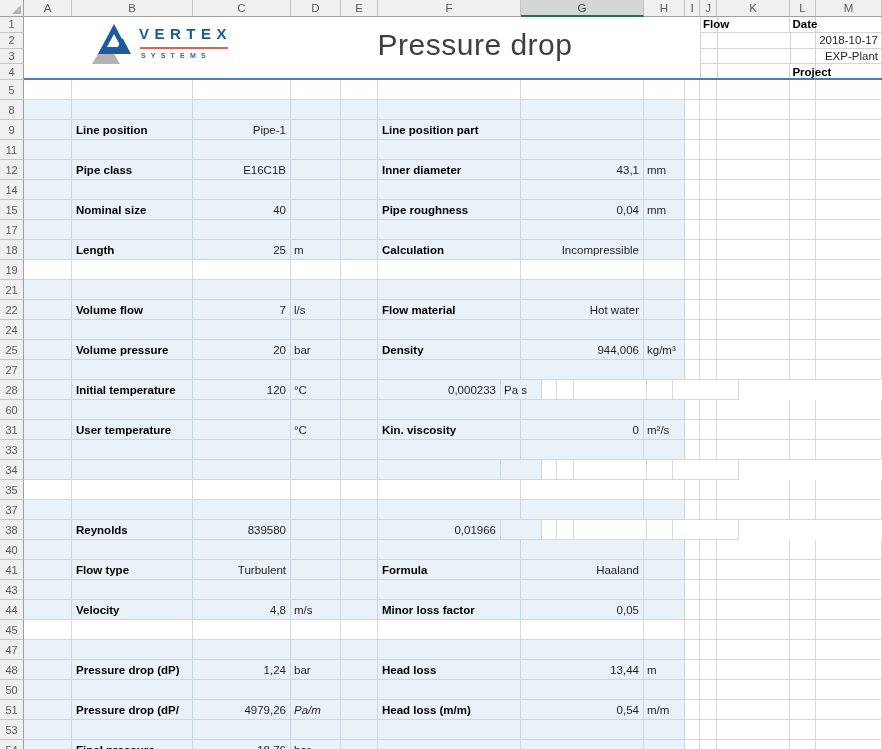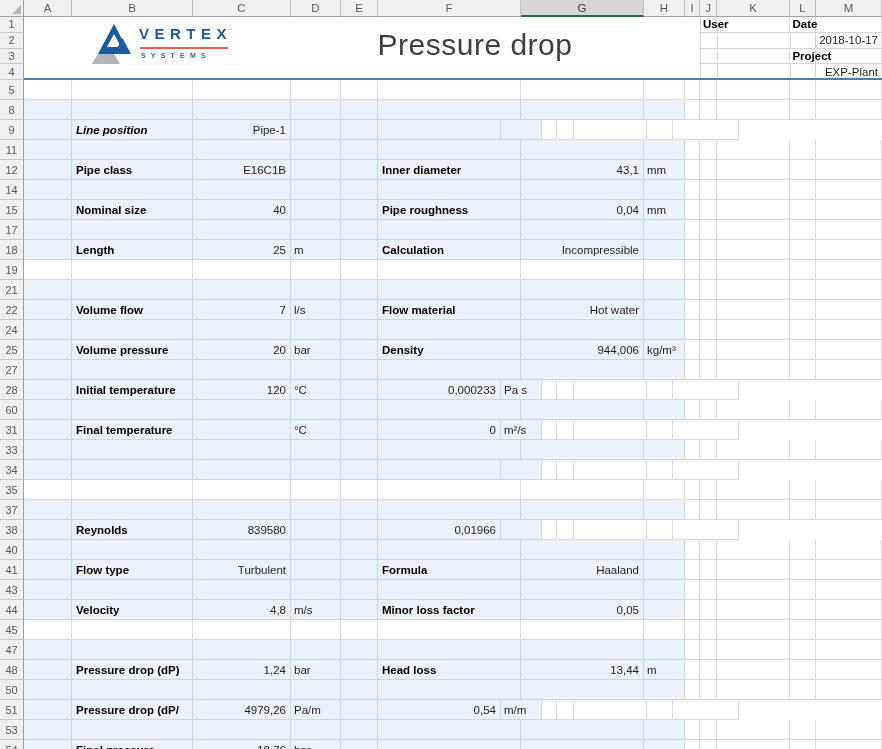--- a/index.html
+++ b/index.html
@@ -125,51 +125,51 @@
         <div class="tri" id="logo-small"></div>
         <div id="logo-brand">VERTEX</div>
         <div id="logo-redline"></div>
         <div id="logo-sub">SYSTEMS</div>
       </div>
       <div id="sheet-title">Pressure drop</div>
     </div>
     <div id="top-right-grid">
         <div class="tr-row">
           <div class="tr-cell" style="width: 17px;">
-            <span class="bold">User</span>
+            <span class="bold">Flow</span>
           </div>
           <div class="tr-cell" style="width: 73px;"></div>
           <div class="tr-cell" style="width: 26px;">
             <span class="bold">Date</span>
           </div>
           <div class="tr-cell" style="width: 66px;"></div>
         </div>
         <div class="tr-row">
           <div class="tr-cell" style="width: 17px;"></div>
           <div class="tr-cell" style="width: 73px;"></div>
           <div class="tr-cell" style="width: 26px;"></div>
           <div class="tr-cell right" style="width: 66px;">
             <span>2018-10-17</span>
           </div>
         </div>
         <div class="tr-row">
           <div class="tr-cell" style="width: 17px;"></div>
           <div class="tr-cell" style="width: 73px;"></div>
+          <div class="tr-cell" style="width: 26px;"></div>
+          <div class="tr-cell right" style="width: 66px;">
+            <span>EXP-Plant</span>
+          </div>
+        </div>
+        <div class="tr-row">
+          <div class="tr-cell" style="width: 17px;"></div>
+          <div class="tr-cell" style="width: 73px;"></div>
           <div class="tr-cell" style="width: 26px;">
             <span class="bold">Project</span>
           </div>
           <div class="tr-cell" style="width: 66px;"></div>
-        </div>
-        <div class="tr-row">
-          <div class="tr-cell" style="width: 17px;"></div>
-          <div class="tr-cell" style="width: 73px;"></div>
-          <div class="tr-cell" style="width: 26px;"></div>
-          <div class="tr-cell right" style="width: 66px;">
-            <span>EXP-Plant</span>
-          </div>
         </div>
       </div>
   </div>
 
   <div id="blue-divider"></div>
 
   <div id="body-rows">
       <div class="grid-row">
         <div class="row-h">5</div>
         <div class="cell" style="width: 48px;"></div>
@@ -222,30 +222,33 @@
         </div>
         <div class="cell" style="width: 15px;"></div>
         <div class="cell" style="width: 17px;"></div>
         <div class="cell" style="width: 73px;"></div>
         <div class="cell" style="width: 26px;"></div>
         <div class="cell" style="width: 66px;"></div>
       </div>
       <div class="grid-row">
         <div class="row-h">9</div>
         <div class="cell shaded" style="width: 48px;"></div>
-        <div class="cell shaded" style="width: 121px; font-style: italic;">
+        <div class="cell shaded" style="width: 121px;">
           <span class="lbl">Line position</span>
         </div>
         <div class="cell shaded val" style="width: 98px;">
           <span>Pipe-1</span>
         </div>
         <div class="cell shaded unit" style="width: 50px;">
           <span></span>
         </div>
         <div class="cell shaded" style="width: 37px;"></div>
+        <div class="cell shaded" style="width: 143px;">
+          <span class="lbl">Line position part</span>
+        </div>
         <div class="cell shaded val" style="width: 123px;">
           <span></span>
         </div>
         <div class="cell shaded unit" style="width: 41px;">
           <span></span>
         </div>
         <div class="cell" style="width: 15px;"></div>
         <div class="cell" style="width: 17px;"></div>
         <div class="cell" style="width: 73px;"></div>
         <div class="cell" style="width: 26px;"></div>
@@ -637,29 +640,32 @@
         <div class="cell" style="width: 15px;"></div>
         <div class="cell" style="width: 17px;"></div>
         <div class="cell" style="width: 73px;"></div>
         <div class="cell" style="width: 26px;"></div>
         <div class="cell" style="width: 66px;"></div>
       </div>
       <div class="grid-row">
         <div class="row-h">31</div>
         <div class="cell shaded" style="width: 48px;"></div>
         <div class="cell shaded" style="width: 121px;">
-          <span class="lbl">Final temperature</span>
+          <span class="lbl">User temperature</span>
         </div>
         <div class="cell shaded val" style="width: 98px;">
           <span></span>
         </div>
         <div class="cell shaded unit" style="width: 50px;">
           <span>°C</span>
         </div>
         <div class="cell shaded" style="width: 37px;"></div>
+        <div class="cell shaded" style="width: 143px;">
+          <span class="lbl">Kin. viscosity</span>
+        </div>
         <div class="cell shaded val" style="width: 123px;">
           <span>0</span>
         </div>
         <div class="cell shaded unit" style="width: 41px;">
           <span>m²/s</span>
         </div>
         <div class="cell" style="width: 15px;"></div>
         <div class="cell" style="width: 17px;"></div>
         <div class="cell" style="width: 73px;"></div>
         <div class="cell" style="width: 26px;"></div>
@@ -1025,24 +1031,27 @@
       </div>
       <div class="grid-row">
         <div class="row-h">51</div>
         <div class="cell shaded" style="width: 48px;"></div>
         <div class="cell shaded" style="width: 121px;">
           <span class="lbl">Pressure drop (dP/</span>
         </div>
         <div class="cell shaded val" style="width: 98px;">
           <span>4979,26</span>
         </div>
-        <div class="cell shaded unit" style="width: 50px;">
+        <div class="cell shaded unit" style="width: 50px; font-style: italic;">
           <span>Pa/m</span>
         </div>
         <div class="cell shaded" style="width: 37px;"></div>
+        <div class="cell shaded" style="width: 143px;">
+          <span class="lbl">Head loss (m/m)</span>
+        </div>
         <div class="cell shaded val" style="width: 123px;">
           <span>0,54</span>
         </div>
         <div class="cell shaded unit" style="width: 41px;">
           <span>m/m</span>
         </div>
         <div class="cell" style="width: 15px;"></div>
         <div class="cell" style="width: 17px;"></div>
         <div class="cell" style="width: 73px;"></div>
         <div class="cell" style="width: 26px;"></div>

